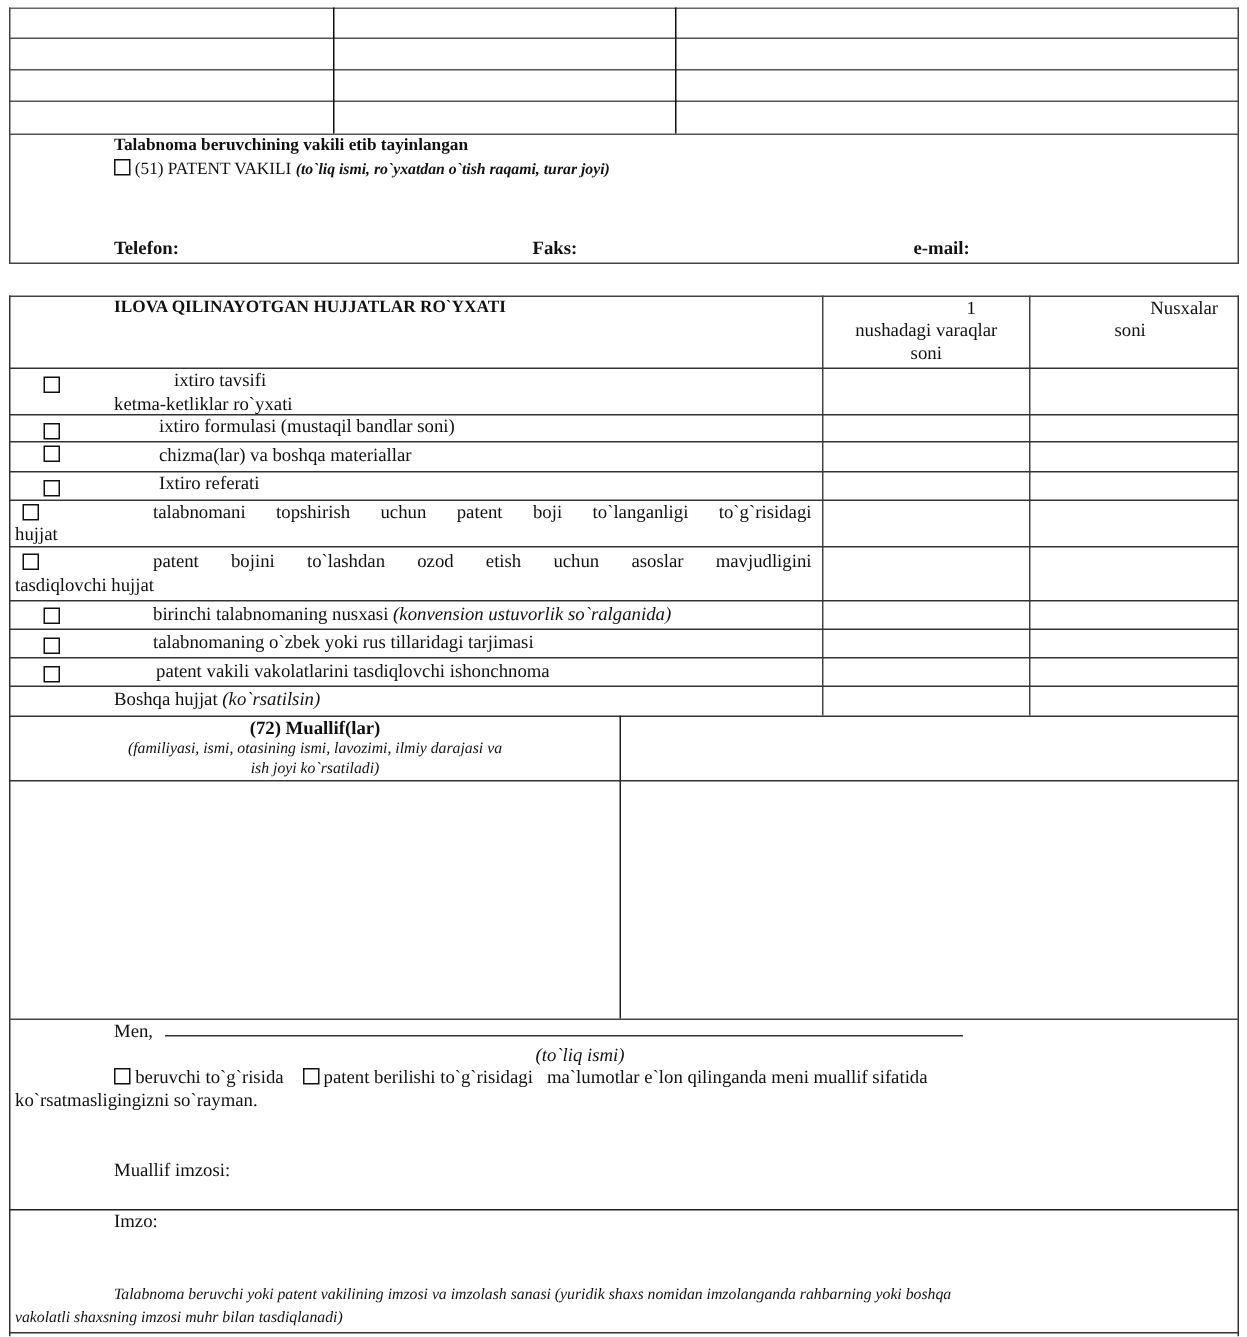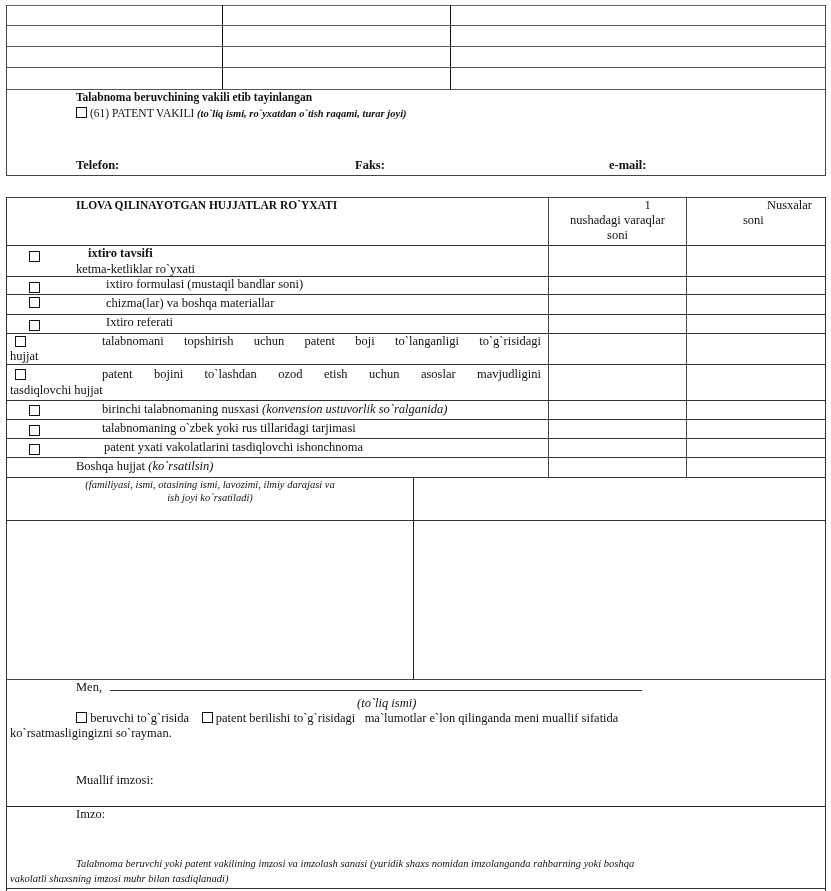--- a/index.html
+++ b/index.html
@@ -49,21 +49,21 @@
 </div>
 
 <div class="line-v" style="left:6px; top:5px; height:171px; border-color:#444;"></div>
 <div class="line-v" style="left:825px; top:5px; height:171px; border-color:#444;"></div>
 <div class="line-h" style="left:6px; top:175px; width:820px; border-color:#444;"></div>
 
 <div>
   <div class="txt bold" style="left:76px; top:90px; font-size:11.5px;">Talabnoma beruvchining vakili etib tayinlangan</div>
   <div class="txt" style="left:76px; top:106px; font-size:11.5px;">
     <span class="cb"></span>
-    <span>(61) PATENT VAKILI</span>
+    <span>(51) PATENT VAKILI</span>
     <span class="small-it">(to`liq ismi, ro`yxatdan o`tish raqami, turar joyi)</span>
   </div>
   <div class="abs" style="left:76px; top:124px; width:740px; height:30px;"></div>
   <div class="txt bold" style="left:76px; top:158px;">Telefon:</div>
   <div class="abs" style="left:138px; top:156px; width:200px; height:17px;"></div>
   <div class="txt bold" style="left:355px; top:158px;">Faks:</div>
   <div class="abs" style="left:396px; top:156px; width:200px; height:17px;"></div>
   <div class="txt bold" style="left:609px; top:158px;">e-mail:</div>
   <div class="abs" style="left:660px; top:156px; width:160px; height:17px;"></div>
 </div>
@@ -95,21 +95,21 @@
   <div class="line-h" style="left:6px; top:333px; width:820px; border-color:#333;"></div>
   <div class="line-h" style="left:6px; top:364px; width:820px; border-color:#333;"></div>
   <div class="line-h" style="left:6px; top:400px; width:820px; border-color:#333;"></div>
   <div class="line-h" style="left:6px; top:419px; width:820px; border-color:#333;"></div>
   <div class="line-h" style="left:6px; top:438px; width:820px; border-color:#333;"></div>
   <div class="line-h" style="left:6px; top:457px; width:820px; border-color:#333;"></div>
   <div class="line-h" style="left:6px; top:477px; width:820px; border-color:#333;"></div>
 
   <div>
     <span class="cb abs" style="left:29px; top:251px;"></span>
-    <div class="txt" style="left:88px; top:246px;font-weight:bold;">ixtiro tavsifi</div>
+    <div class="txt" style="left:116px; top:246px;">ixtiro tavsifi</div>
     <div class="txt" style="left:76px; top:262px;">ketma-ketliklar ro`yxati</div>
     <div class="abs" style="left:550px; top:247px; width:135px; height:28px;"></div>
     <div class="abs" style="left:688px; top:247px; width:136px; height:28px;"></div>
   </div>
 
   <div>
     <span class="cb abs" style="left:29px; top:282px;"></span>
     <div class="txt" style="left:106px; top:277px;">ixtiro formulasi (mustaqil bandlar soni)</div>
     <div class="abs" style="left:550px; top:278px; width:135px; height:15px;"></div>
     <div class="abs" style="left:688px; top:278px; width:136px; height:15px;"></div>
@@ -157,41 +157,42 @@
 
   <div>
     <span class="cb abs" style="left:29px; top:425px;"></span>
     <div class="txt" style="left:102px; top:421px;">talabnomaning o`zbek yoki rus tillaridagi tarjimasi</div>
     <div class="abs" style="left:550px; top:421px; width:135px; height:16px;"></div>
     <div class="abs" style="left:688px; top:421px; width:136px; height:16px;"></div>
   </div>
 
   <div>
     <span class="cb abs" style="left:29px; top:444px;"></span>
-    <div class="txt" style="left:104px; top:440px;">patent yxati vakolatlarini tasdiqlovchi ishonchnoma</div>
+    <div class="txt" style="left:104px; top:440px;">patent vakili vakolatlarini tasdiqlovchi ishonchnoma</div>
     <div class="abs" style="left:550px; top:440px; width:135px; height:16px;"></div>
     <div class="abs" style="left:688px; top:440px; width:136px; height:16px;"></div>
   </div>
 
   <div>
     <div class="txt" style="left:76px; top:459px;">
       <span>Boshqa hujjat</span>
       <span class="it">(ko`rsatilsin)</span>
     </div>
     <div class="abs" style="left:550px; top:459px; width:135px; height:17px;"></div>
     <div class="abs" style="left:688px; top:459px; width:136px; height:17px;"></div>
   </div>
 </div>
 
 <div>
   <div class="line-v" style="left:413px; top:477px; height:202px; border-color:#222;"></div>
   <div class="line-h" style="left:6px; top:520px; width:820px; border-color:#333;"></div>
   <div class="line-h" style="left:6px; top:679px; width:820px; border-color:#444;"></div>
 
   <div class="abs center" style="left:8px; top:478px; width:404px;">
+    <div class="bold" style="line-height:15px;">(72) Muallif(lar)</div>
     <div class="it" style="font-size:10.5px; line-height:13px; ">(familiyasi, ismi, otasining ismi, lavozimi, ilmiy darajasi va</div>
     <div class="it" style="font-size:10.5px; line-height:13px;">ish joyi ko`rsatiladi)</div>
   </div>
   <div class="abs" style="left:416px; top:478px; width:408px; line-height:17px;">
   </div>
 
   <div class="abs" style="left:8px; top:522px; width:404px; height:156px;"></div>
   <div class="abs" style="left:415px; top:522px; width:409px; height:156px;"></div>
 </div>
 

